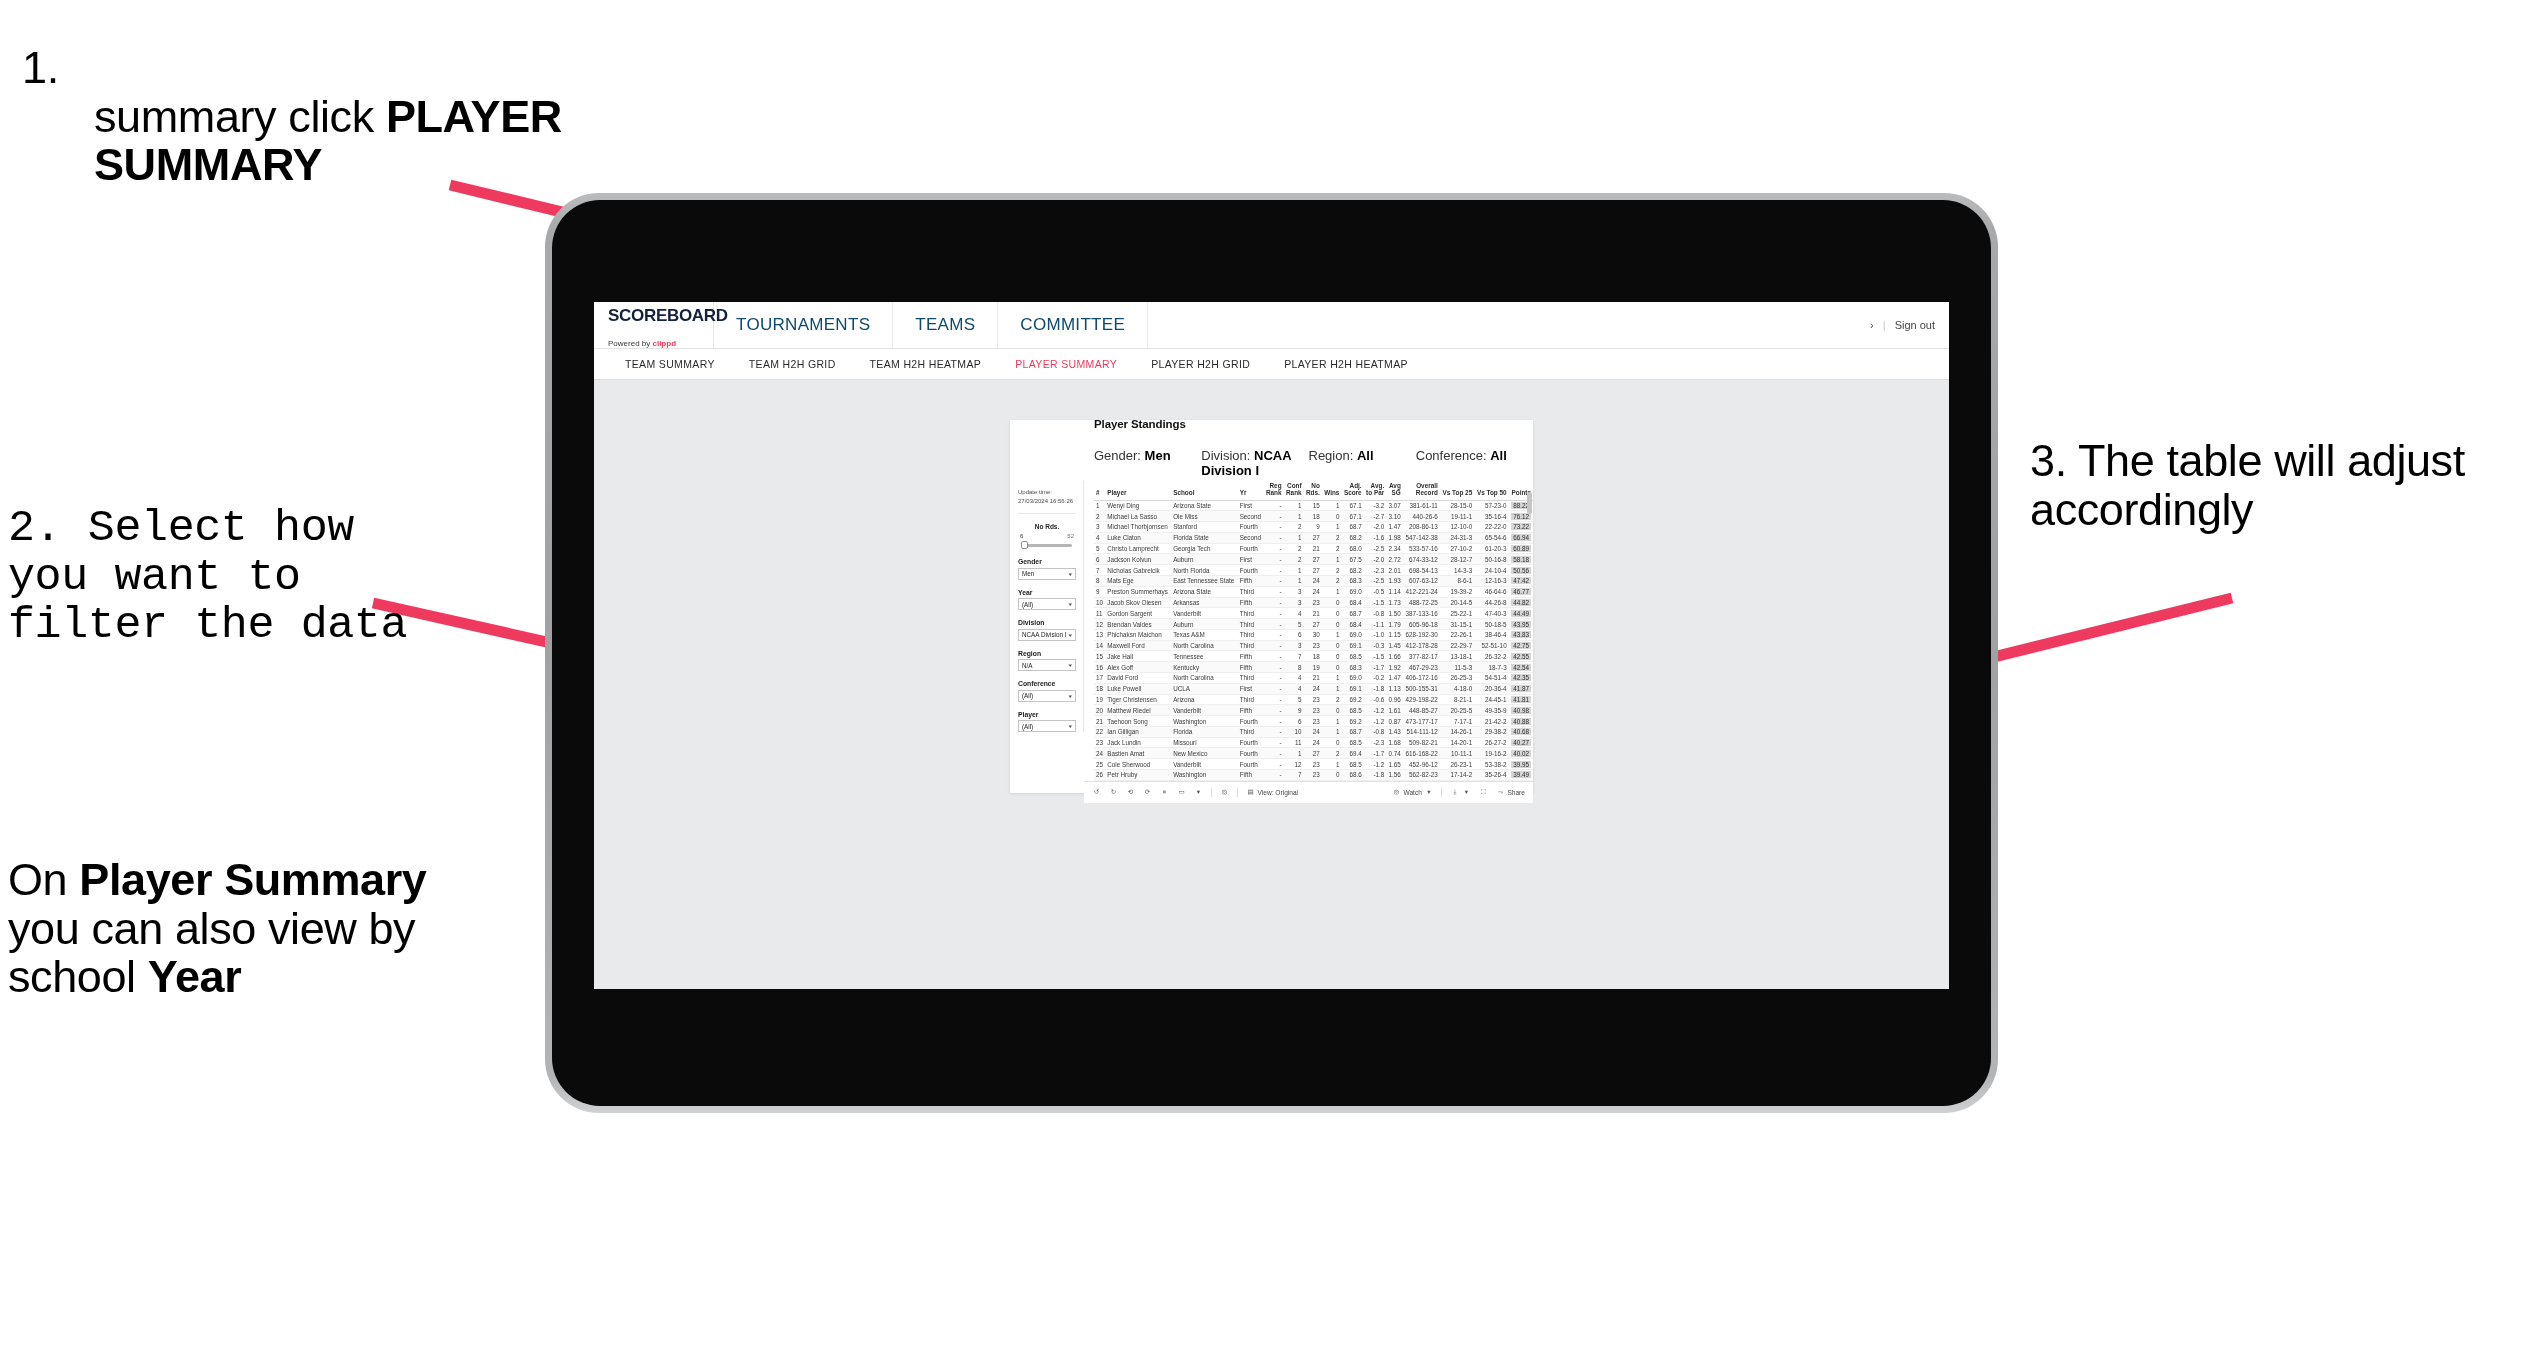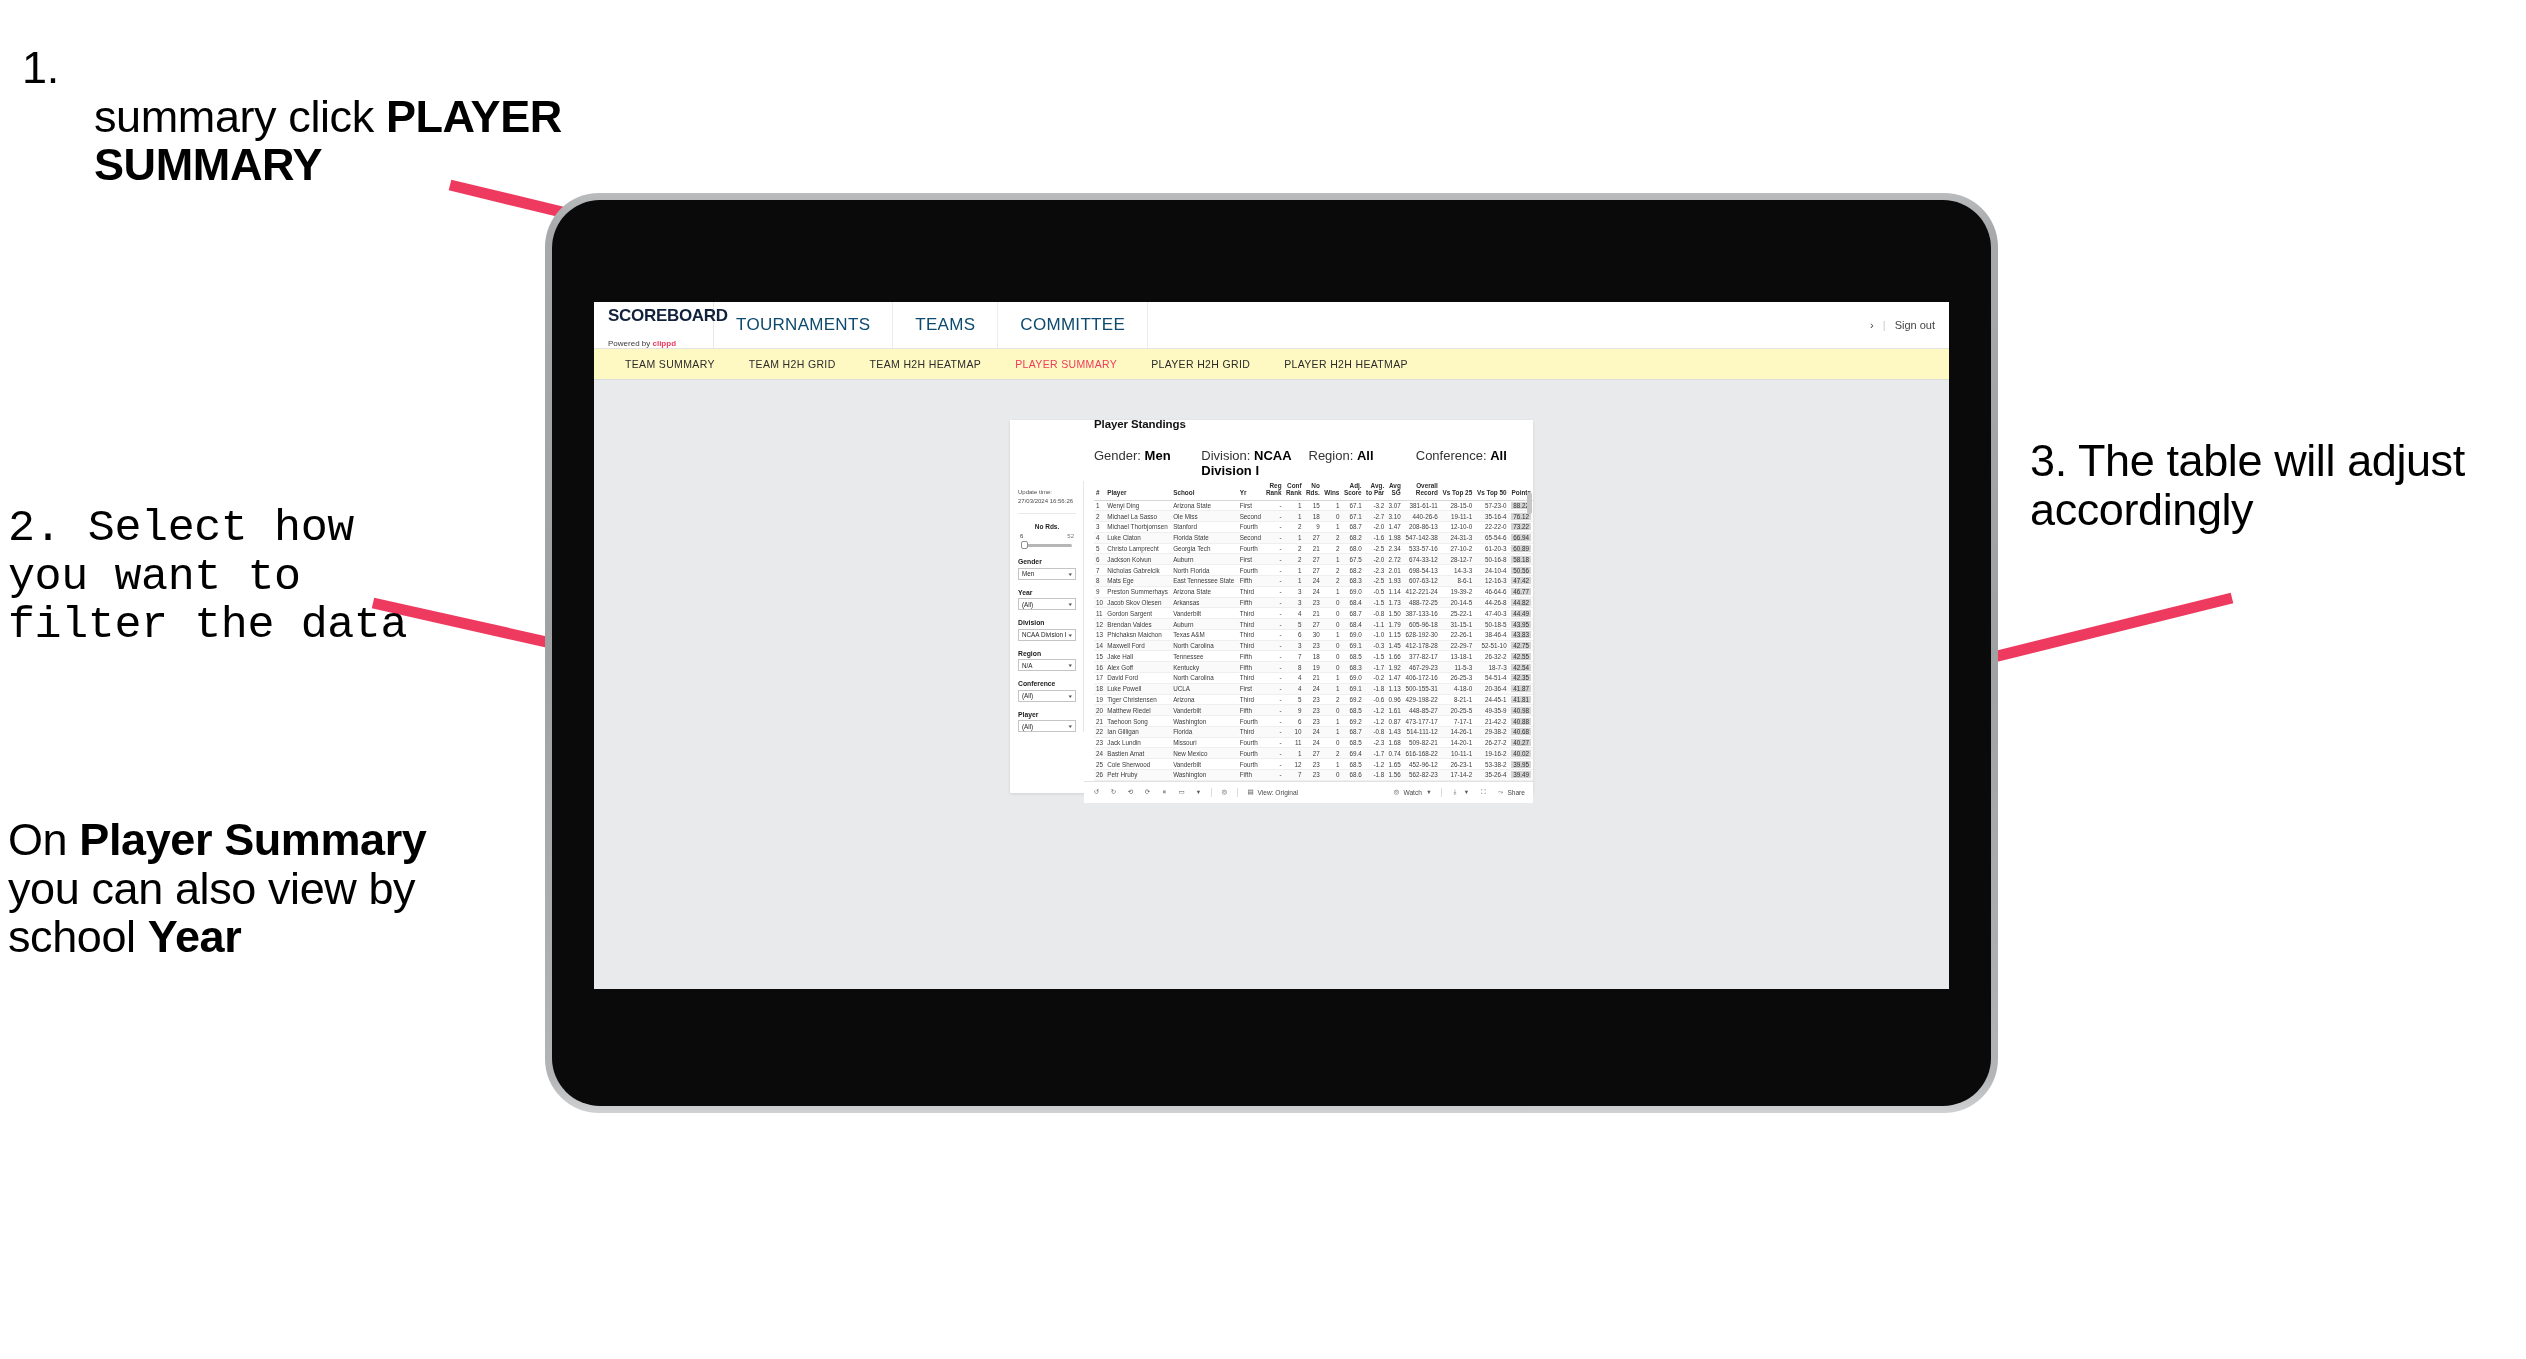--- a/index.html
+++ b/index.html
@@ -21,21 +21,21 @@
     font-family: "Liberation Sans", sans-serif;
     letter-spacing: -0.4px;
   }
   .callout b { font-weight: bold; }
 
   #callout-1 { left: 22px; top: 44px; width: 790px; }
   #callout-1 .body { display: flex; }
   #callout-1 .num { width: 72px; flex: none; }
 
   #callout-2 { left: 8px; top: 505px; width: 400px; font-family: Liberation Mono, monospace; }
-  #callout-2b { left: 8px; top: 816px; width: 420px; }
+  #callout-2b { left: 8px; top: 856px; width: 420px; }
 
   #callout-3 { left: 2030px; top: 437px; width: 500px; }
 
   
   .arrow { position: absolute; pointer-events: none; }
 
   
   #tablet {
     position: absolute;
     left: 545px; top: 193px;
@@ -105,21 +105,21 @@
     padding-right: 14px;
     font-size: 11px;
     color: #444;
     gap: 9px;
   }
   .top-right .sep { color: #c9c9c9; }
 
   
   .sub-nav {
     height: 31px;
-    background: #fef9c3;
+    background: #ffffff;
     border-bottom: 1px solid #dcdcdc;
     display: flex;
     align-items: center;
     padding-left: 14px;
     gap: 0;
   }
   .sub-nav-item {
     font-size: 10.5px;
     letter-spacing: 0.35px;
     color: #2b2b2b;

